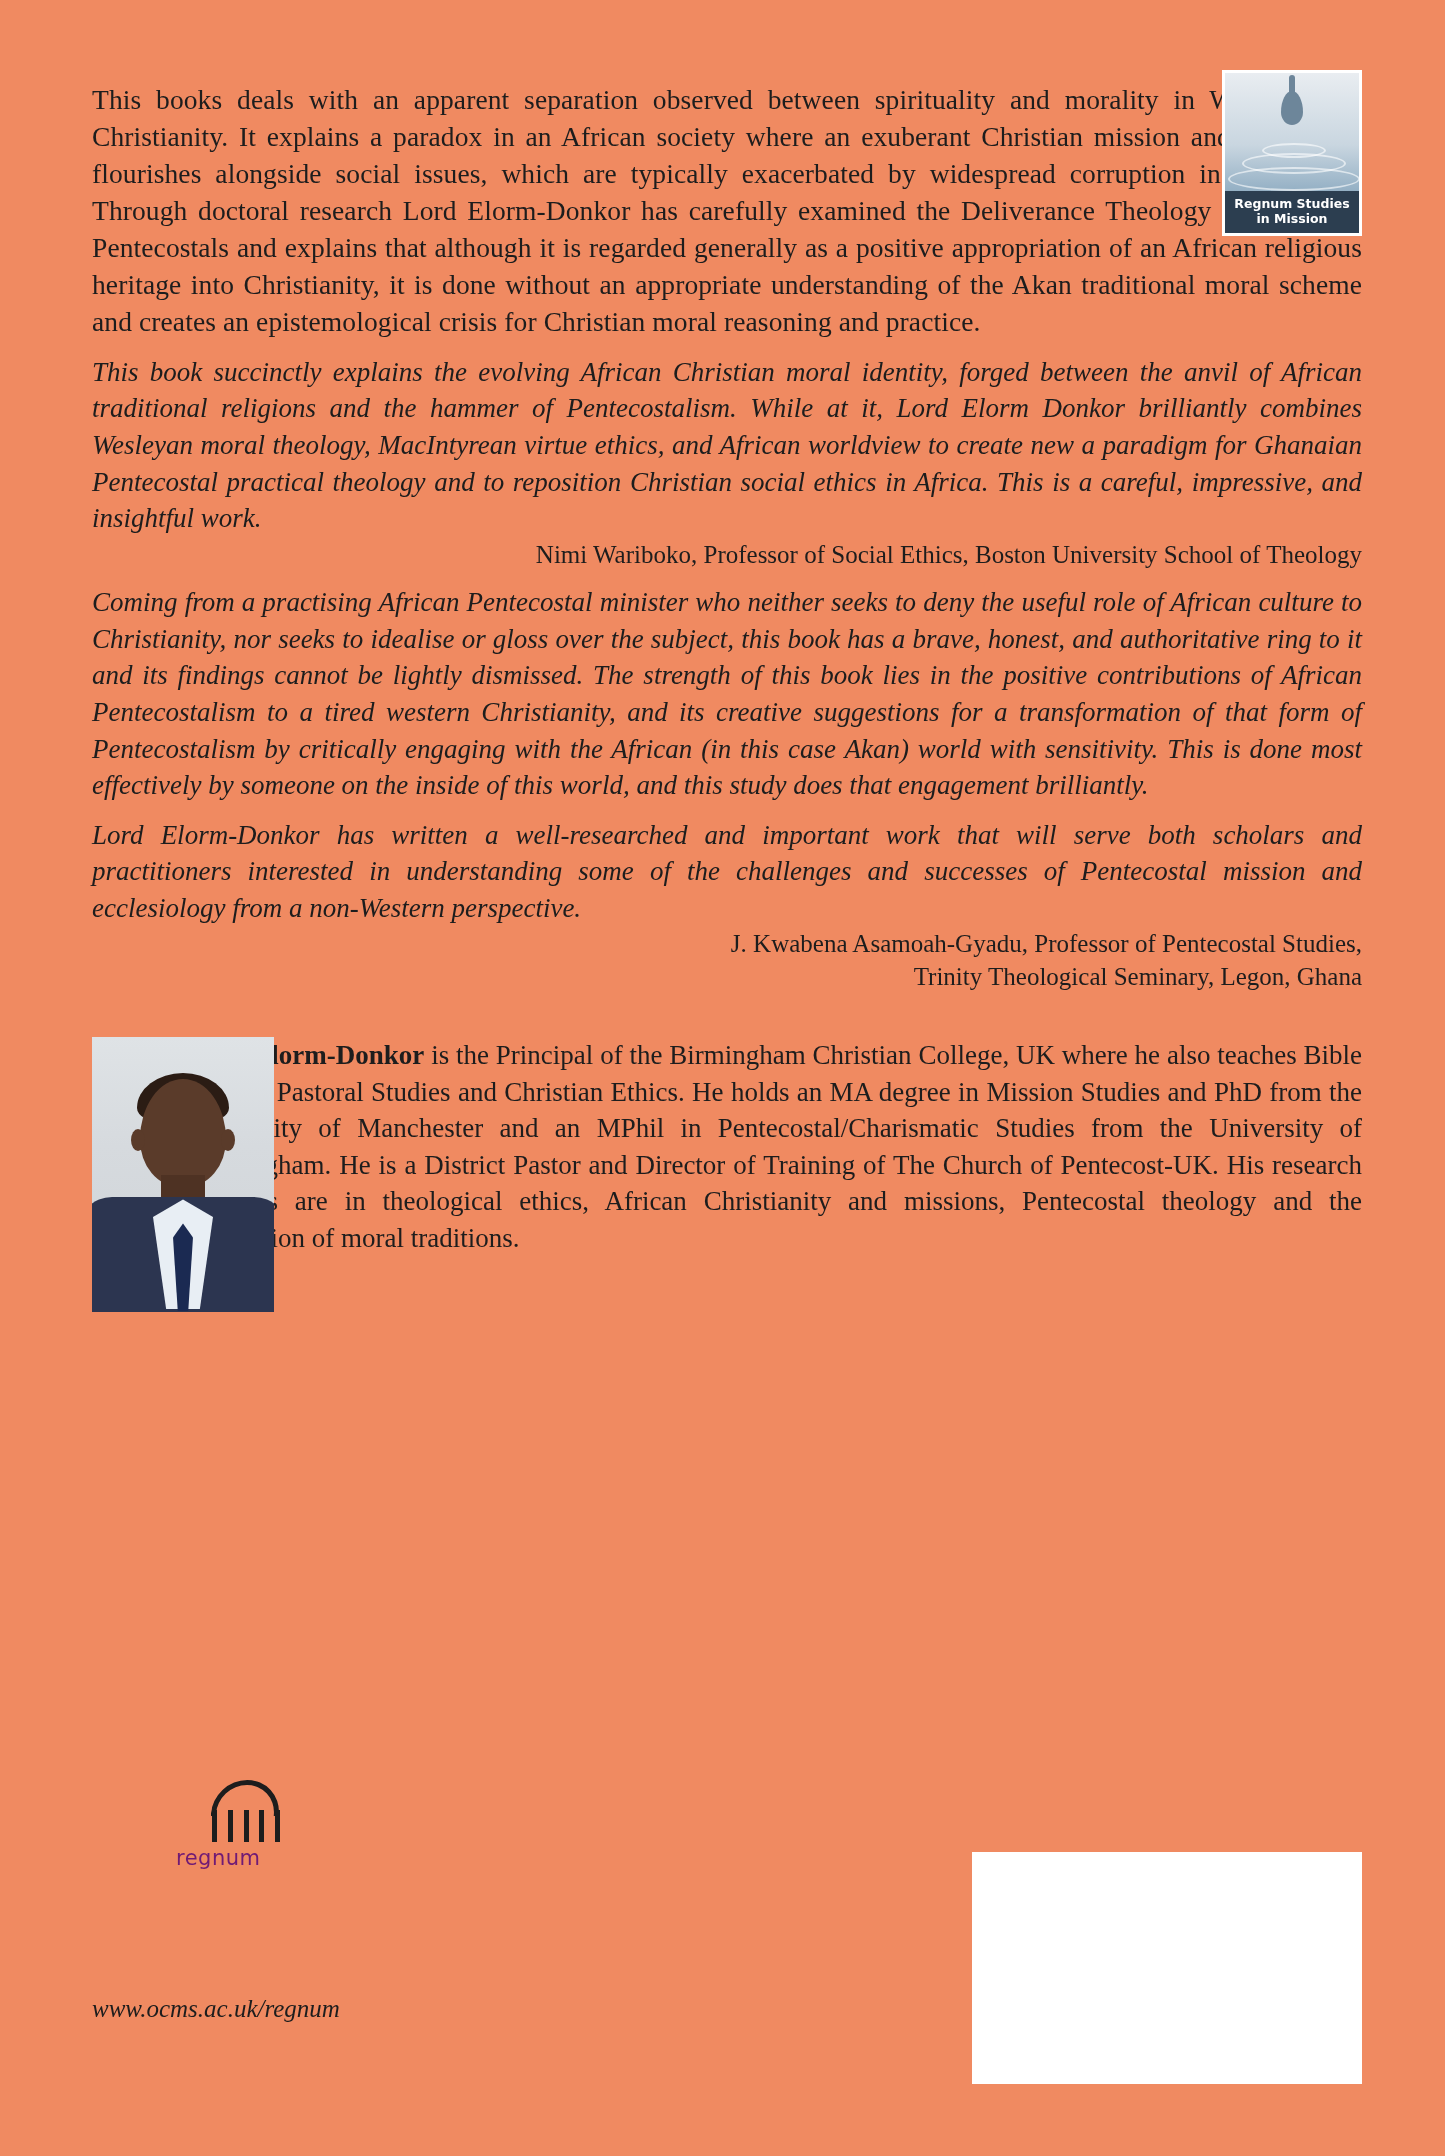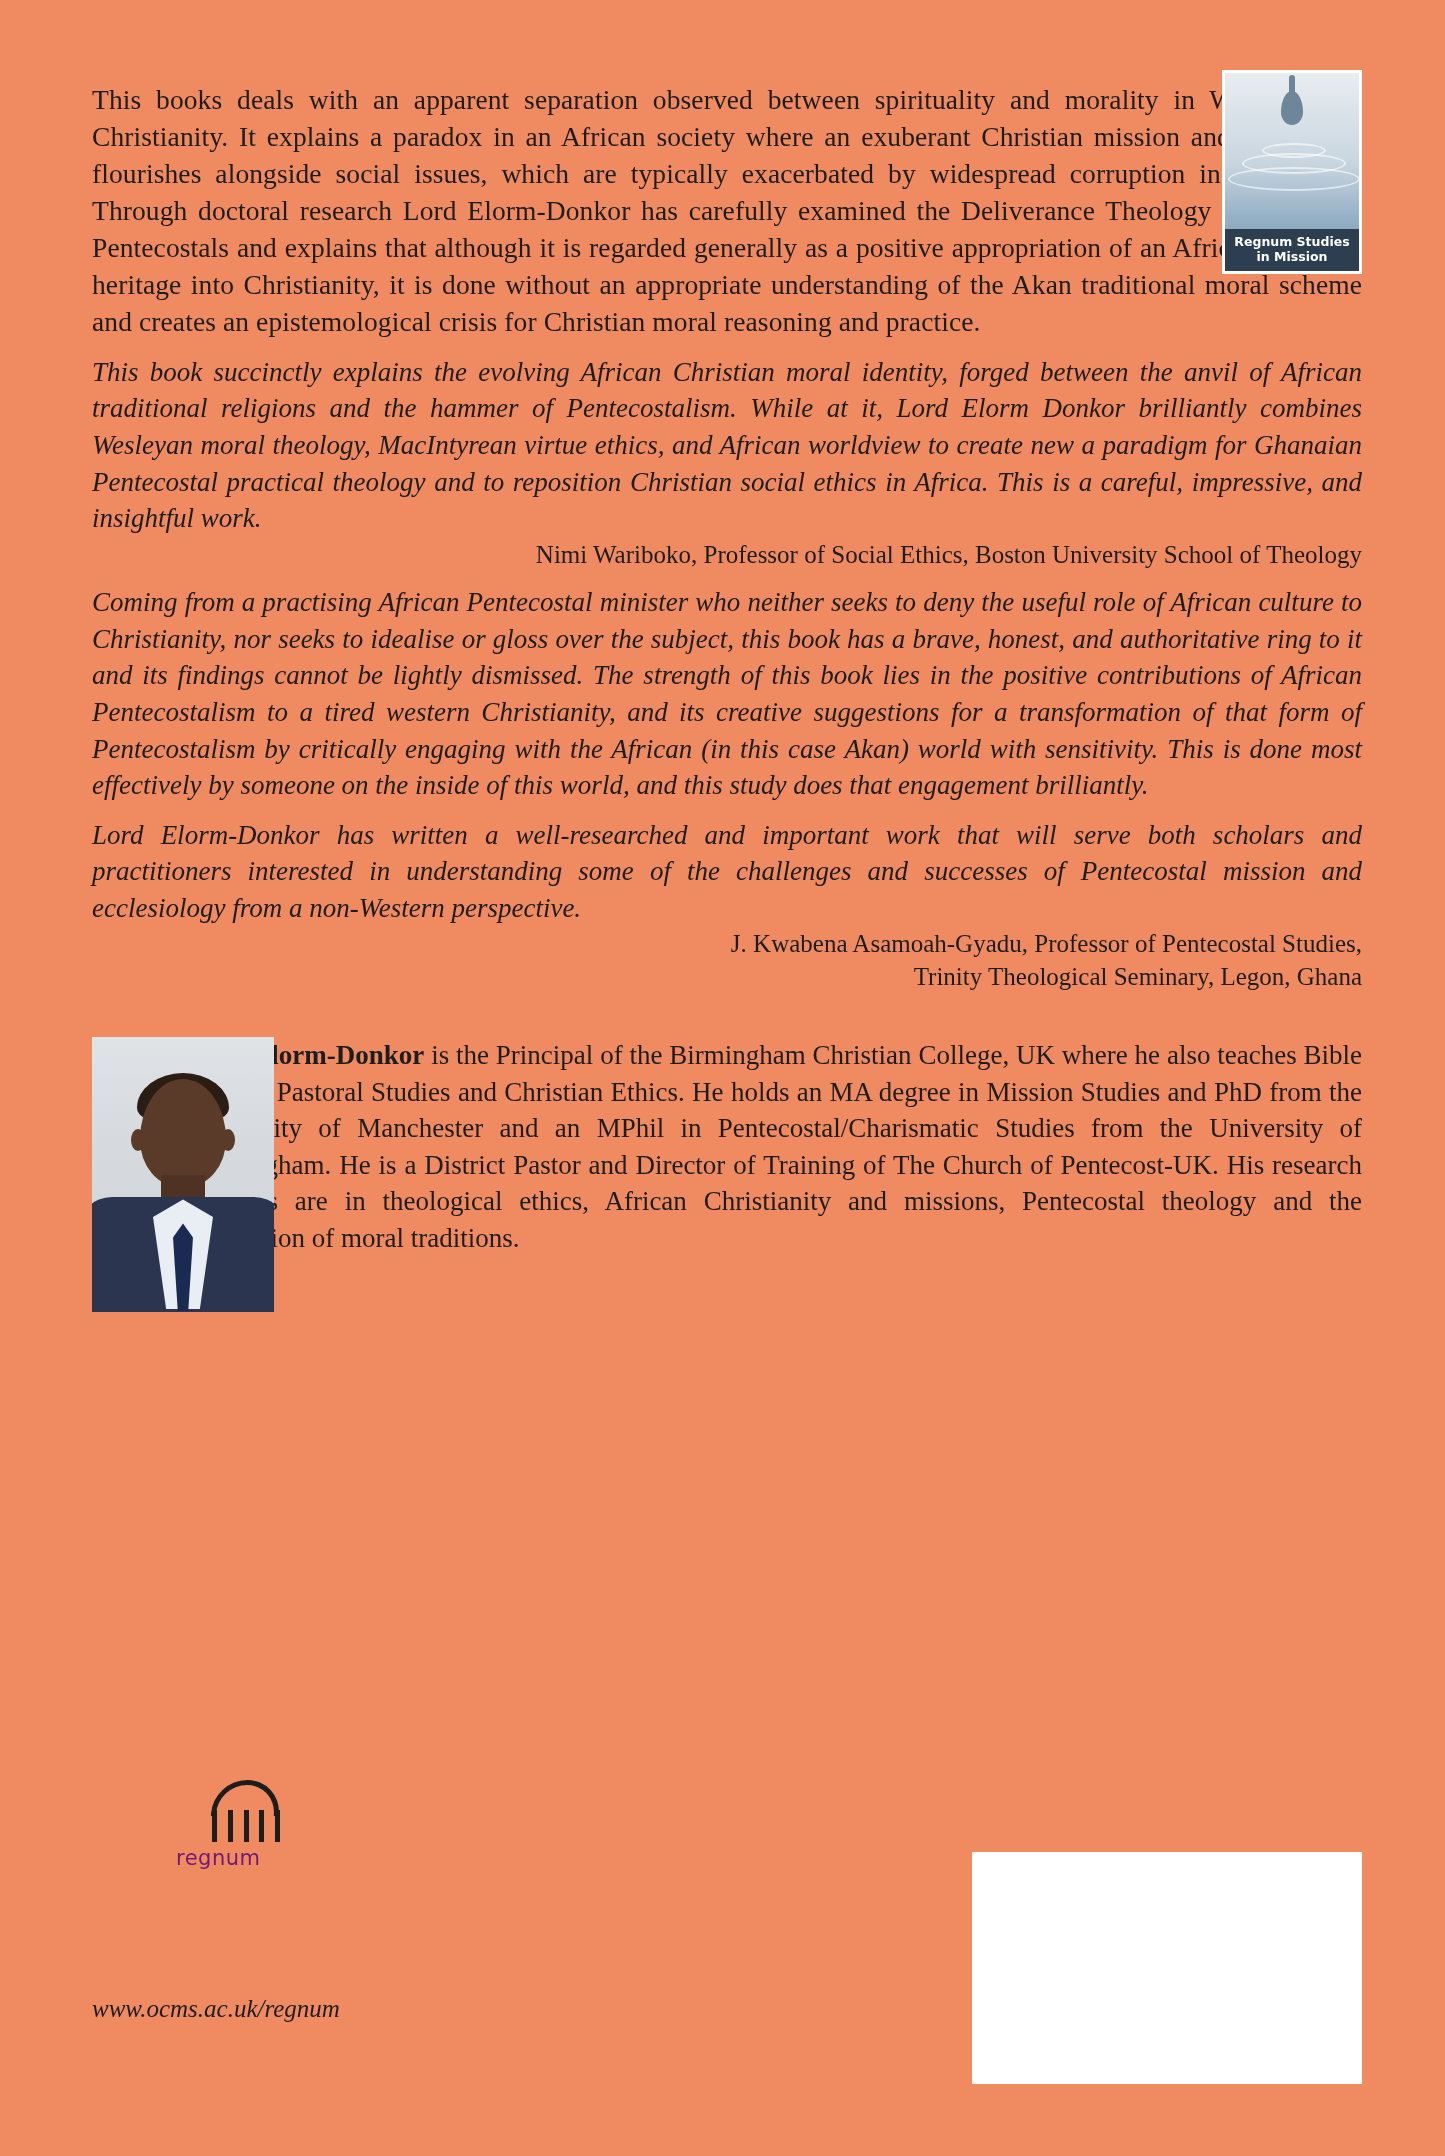--- a/index.html
+++ b/index.html
@@ -39,21 +39,21 @@
     margin: 0;
   }
   .title-line { display: block; }
 
   
   .badge {
     position: absolute;
     right: 0px;
     top: 10px;
     width: 140px;
-    height: 204px;
+    height: 166px;
     background: #ffffff;
     padding: 3px;
     box-sizing: border-box;
   }
   .badge-inner {
     width: 100%;
     height: 100%;
     background: linear-gradient(180deg, #e9edf1 0%, #c9d6e0 45%, #97b2c6 72%, #6f93ab 100%);
     position: relative;
     overflow: hidden;

